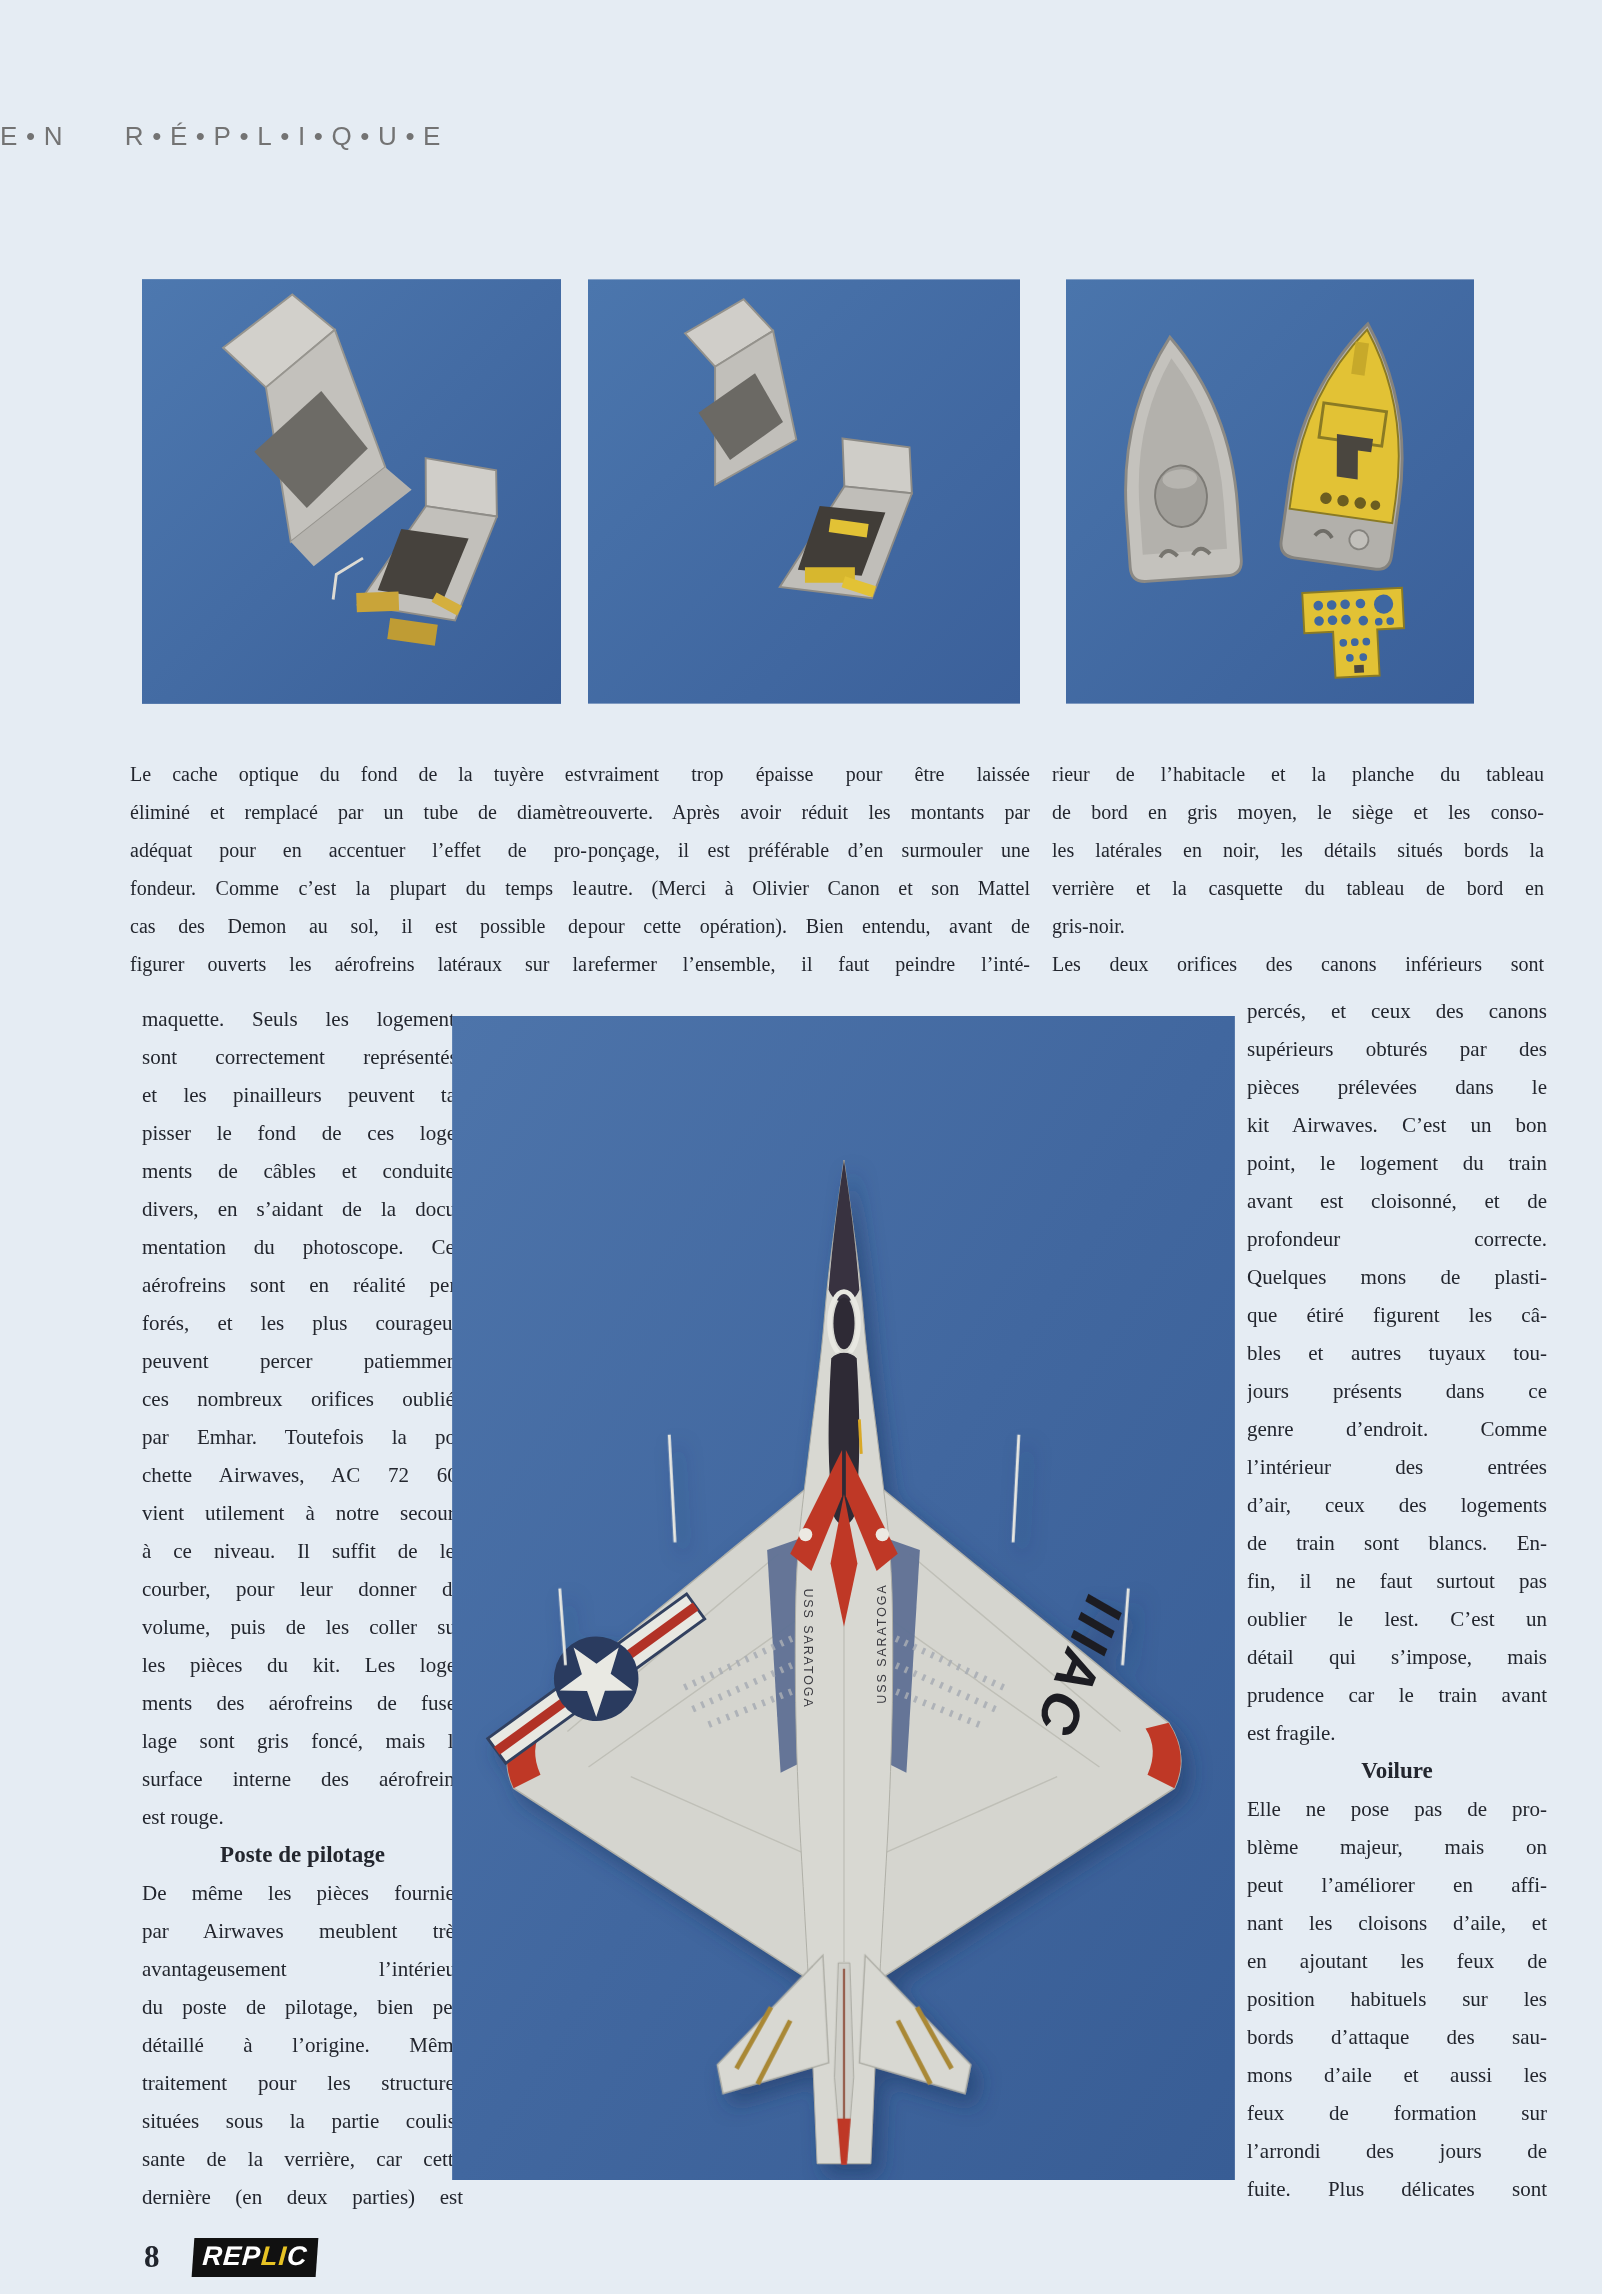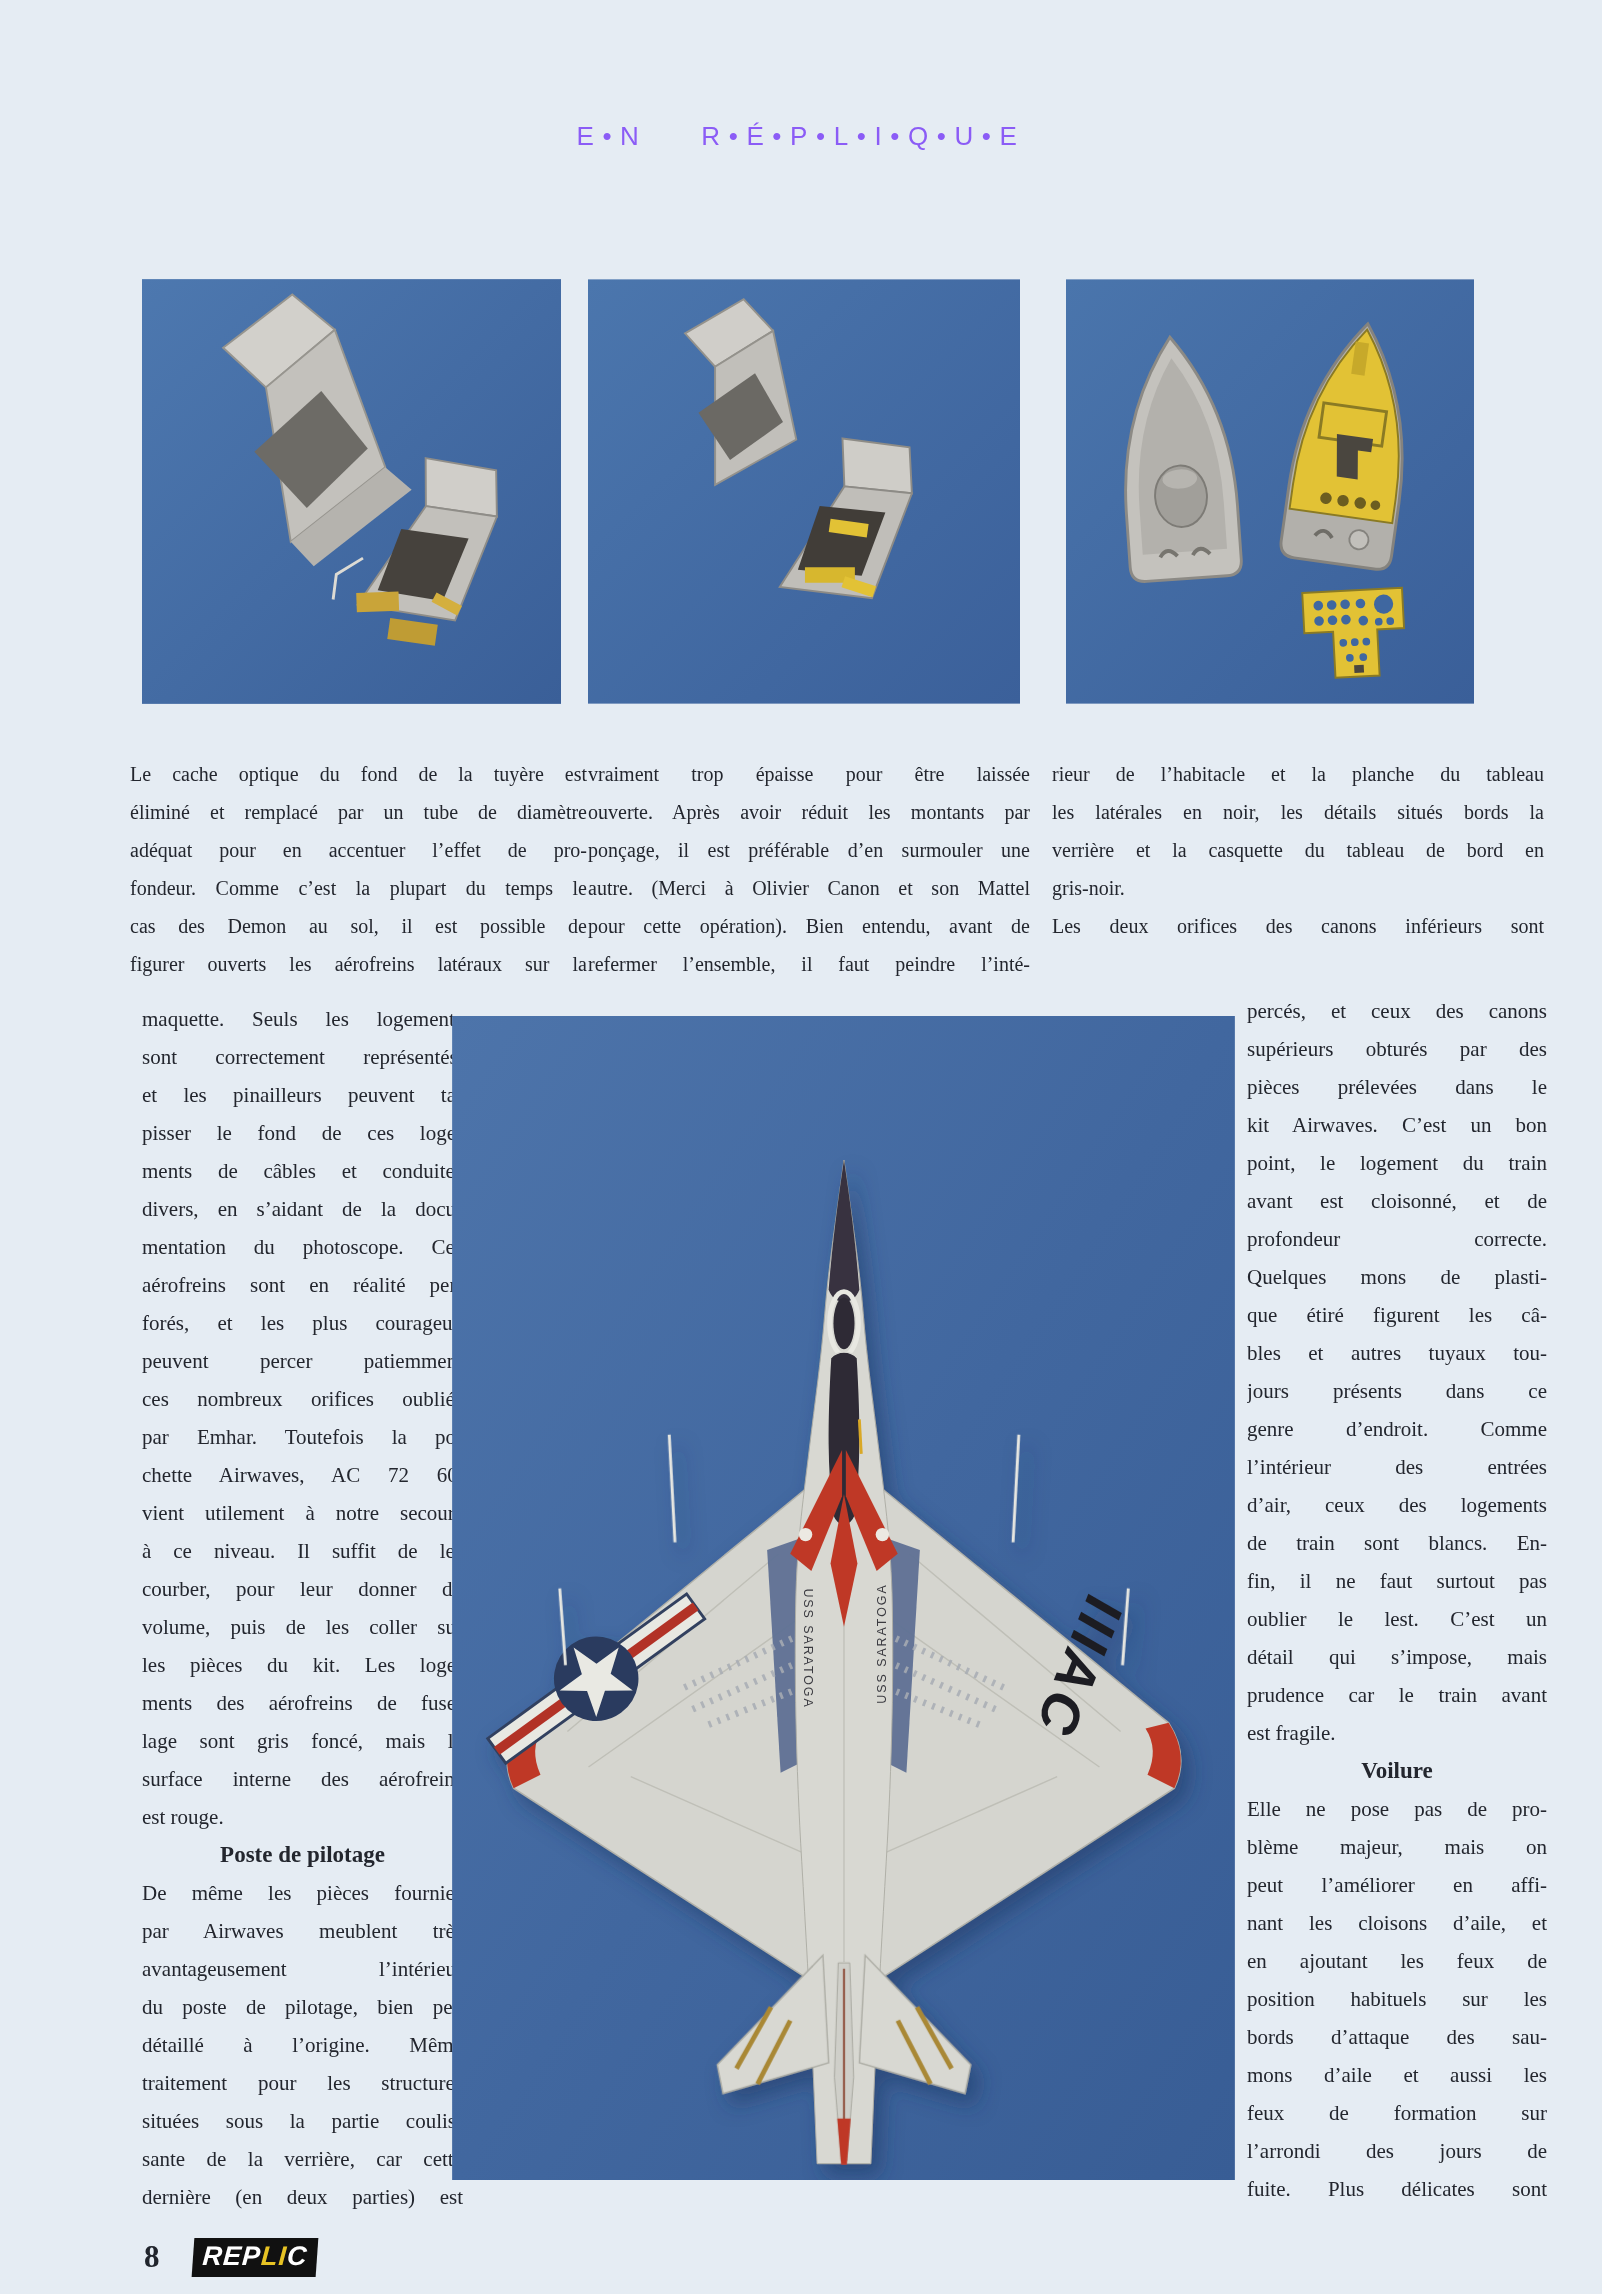--- a/index.html
+++ b/index.html
@@ -1,20 +1,20 @@
 <!DOCTYPE html>
 <html><head>
 <meta charset="utf-8">
 <style>
   html,body{margin:0;padding:0;}
   .page{position:relative;width:1602px;height:2294px;background:#e5ecf3;
         font-family:"Liberation Serif", serif;overflow:hidden;}
   
-  .masthead{position:absolute;top:121px;left:0;width:100%;text-align:center;
-            font-family:"Liberation Sans", sans-serif;font-size:26px;color:#8b5cf6;
+  .masthead{position:absolute;top:121px;left:0;width:100%;
+            font-family:"Liberation Sans", sans-serif;font-size:26px;color:#737373;
             letter-spacing:8.6px;word-spacing:38px;}
   
   .photo{position:absolute;top:279px;height:425px;box-shadow:0 0 0 1px rgba(255,255,255,.55) inset;}
   #photo1{left:142px;width:419px;}
   #photo2{left:588px;width:432px;}
   #photo3{left:1066px;width:408px;}
   #photo-main{position:absolute;left:452px;top:1016px;width:783px;height:1164px;}
   .photo svg,#photo-main svg{display:block;width:100%;height:100%;}
   
   .col{position:absolute;color:#23262e;}
@@ -160,20 +160,21 @@
   <div class="col wide" id="c2w">
       <div class="line jl">vraiment trop épaisse pour être laissée</div>
       <div class="line jl">ouverte. Après avoir réduit les montants par</div>
       <div class="line jl">ponçage, il est préférable d’en surmouler une</div>
       <div class="line jl">autre. (Merci à Olivier Canon et son Mattel</div>
       <div class="line jl">pour cette opération). Bien entendu, avant de</div>
       <div class="line jl">refermer l’ensemble, il faut peindre l’inté-</div>
     </div>
   <div class="col wide" id="c3w">
       <div class="line jl">rieur de l’habitacle et la planche du tableau</div>
+      <div class="line jl">de bord en gris moyen, le siège et les conso-</div>
       <div class="line jl">les latérales en noir, les détails situés bords la</div>
       <div class="line jl">verrière et la casquette du tableau de bord en</div>
       <div class="line el">gris-noir.</div>
       <div class="line jl">Les deux orifices des canons inférieurs sont</div>
     </div>
   <div class="col narrow" id="c1n">
       <div class="line jl">maquette. Seuls les logements</div>
       <div class="line jl">sont correctement représentés,</div>
       <div class="line jl">et les pinailleurs peuvent ta-</div>
       <div class="line jl">pisser le fond de ces loge-</div>

